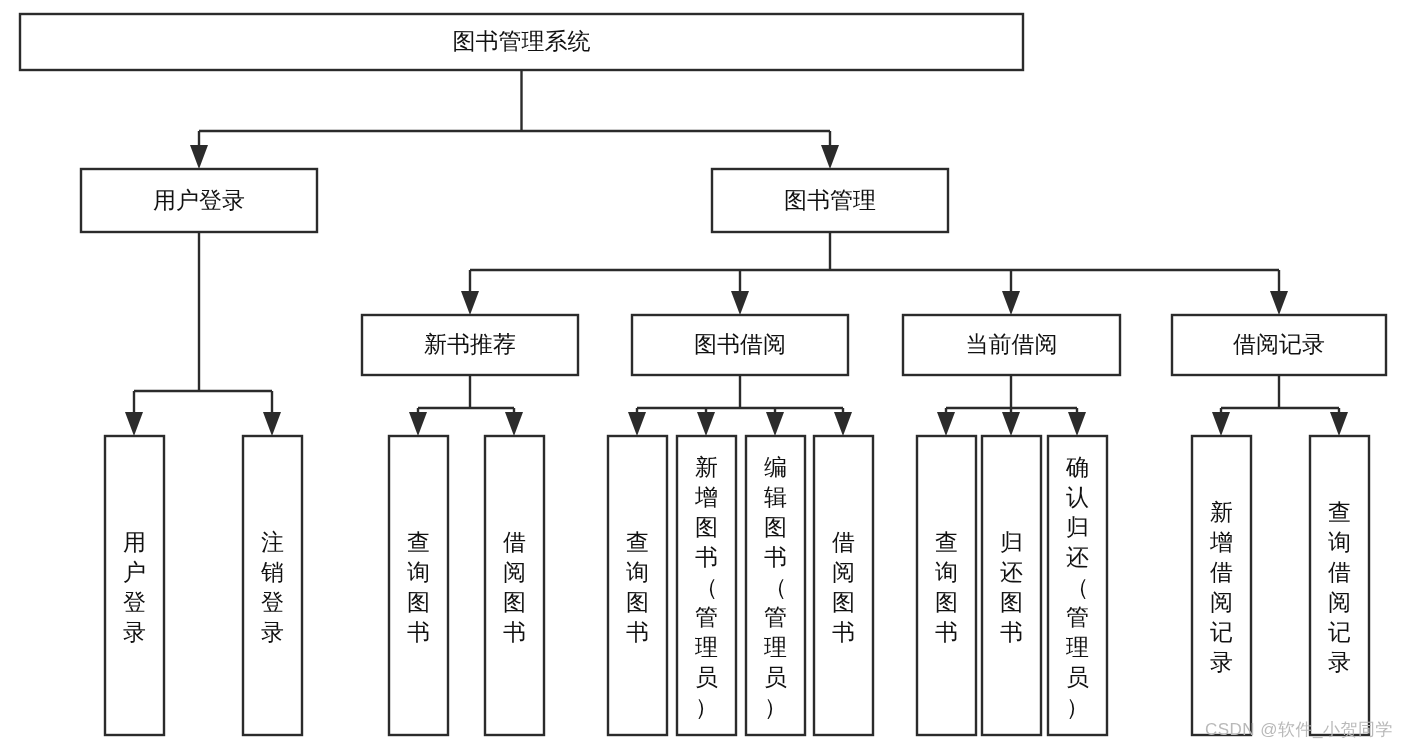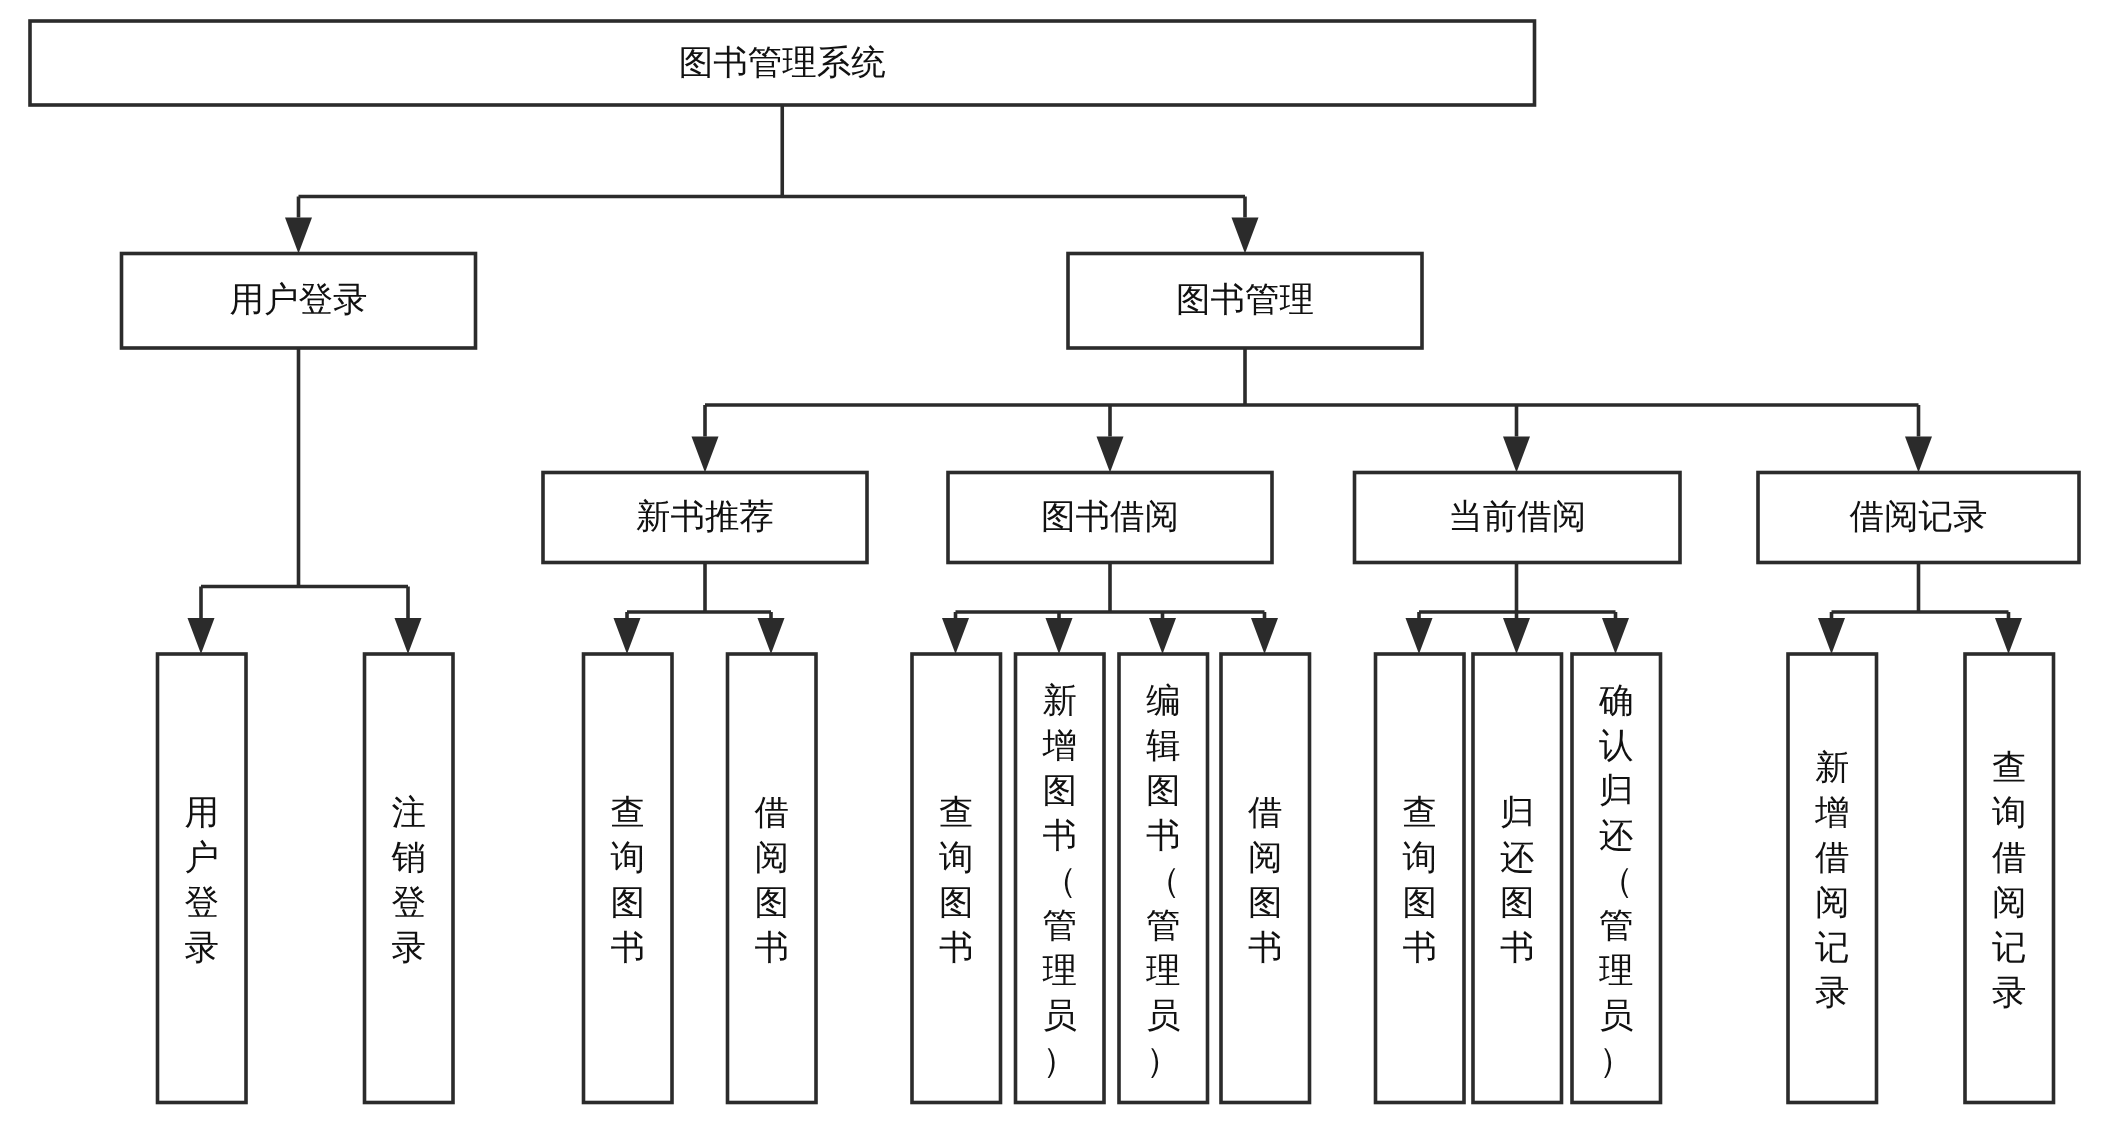--- a/index.html
+++ b/index.html
@@ -230,14 +230,15 @@
           <text class="node-label-v"><tspan x="1221.5" y="519.5">新</tspan><tspan x="1221.5" y="549.5">增</tspan><tspan x="1221.5" y="579.5">借</tspan><tspan x="1221.5" y="609.5">阅</tspan><tspan x="1221.5" y="639.5">记</tspan><tspan x="1221.5" y="669.5">录</tspan></text>
         </g>
         <g>
           <rect class="node-box" x="1310" y="436" width="59" height="299"></rect>
           <text class="node-label-v"><tspan x="1339.5" y="519.5">查</tspan><tspan x="1339.5" y="549.5">询</tspan><tspan x="1339.5" y="579.5">借</tspan><tspan x="1339.5" y="609.5">阅</tspan><tspan x="1339.5" y="639.5">记</tspan><tspan x="1339.5" y="669.5">录</tspan></text>
         </g>
       </g>
 
   </svg>
 
+  <div class="watermark">CSDN @软件_小贺同学</div>
 
 </div>
 
 </body></html>

